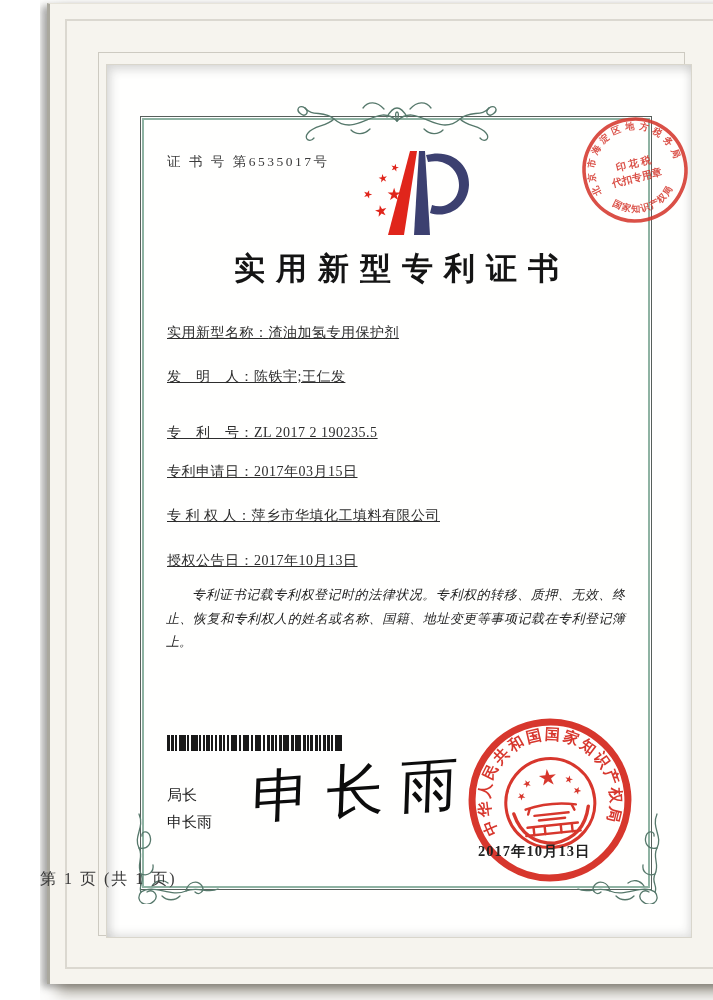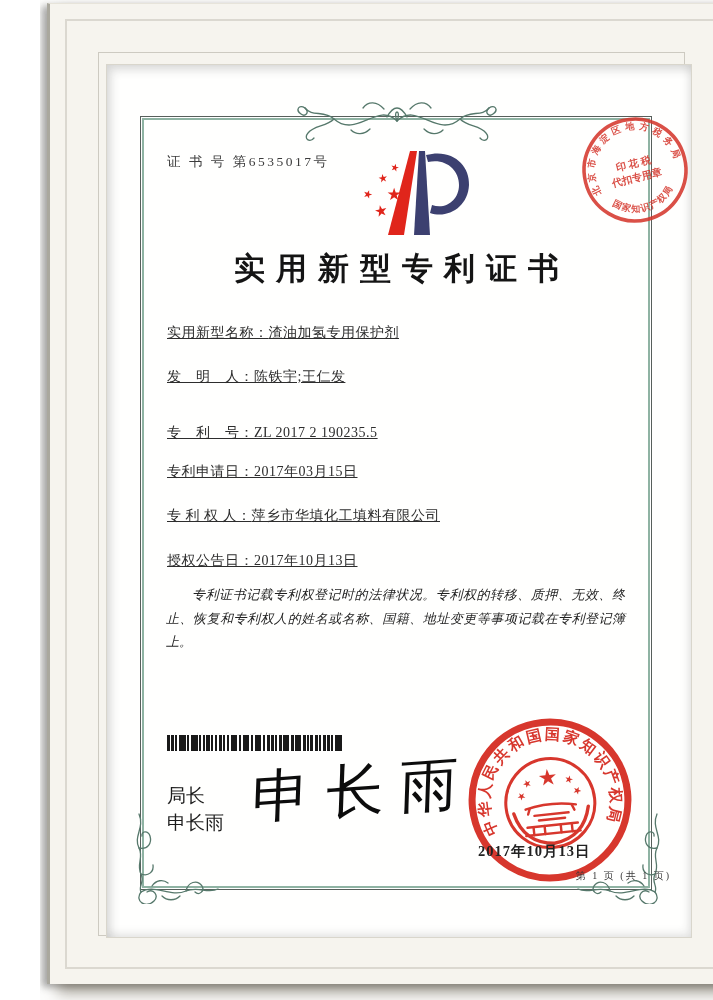--- a/index.html
+++ b/index.html
@@ -31,28 +31,28 @@
   .field-row{position:absolute;left:0;white-space:nowrap;letter-spacing:.5px;text-decoration:underline;}
   .fr1{top:324px}.fr2{top:368px}.fr3{top:424px}.fr4{top:463px}.fr5{top:507px}.fr6{top:552px}
   .paras{position:absolute;left:126px;top:583px;width:459px;font-size:13px;line-height:23.5px;
          color:#1f1f1f;text-align:justify;font-style:italic;}
   .paras p{margin:0;text-indent:2em;}
   .barcode{position:absolute;left:127px;top:735px;width:176px;height:16px;background-color:#fff;
         background-image:
           repeating-linear-gradient(90deg,#191919 0 2px,transparent 2px 4px),
           repeating-linear-gradient(90deg,#191919 0 1px,transparent 1px 6px),
           repeating-linear-gradient(90deg,#191919 0 3px,transparent 3px 13px);}
-  .director{position:absolute;left:127px;top:782px;font-size:19px;line-height:27px;color:#1d1d1d;}
+  .director{position:absolute;left:127px;top:782px;font-size:15px;line-height:27px;color:#1d1d1d;}
   .signature{position:absolute;left:212px;top:752px;font-size:58px;color:#0c0c0c;
          letter-spacing:16px;transform:rotate(-4deg) skewX(-6deg);font-weight:400;}
   .seal-big{position:absolute;left:424px;top:714px;opacity:.93;transform:rotate(-6deg);}
   .seal-date{position:absolute;left:438px;top:842px;font-size:14.5px;font-weight:600;
          letter-spacing:1px;color:#222;z-index:5;}
   .seal-small{position:absolute;left:539px;top:114px;opacity:.88;transform:rotate(-14deg);}
-  .page-footer{position:absolute;left:0;top:869px;width:631px;text-align:right;font-size:10px;
+  .page-footer{position:absolute;left:0;top:869px;width:631px;text-align:left;font-size:16px;
          letter-spacing:2px;color:#3a3a3a;}
   svg text{font-family:"Liberation Serif","DejaVu Serif",serif;}
 </style>
 </head>
 <body>
 
 <div class="scene">
   <div class="frame">
     <div class="groove-outer"></div>
     <div class="groove-inner"></div>

